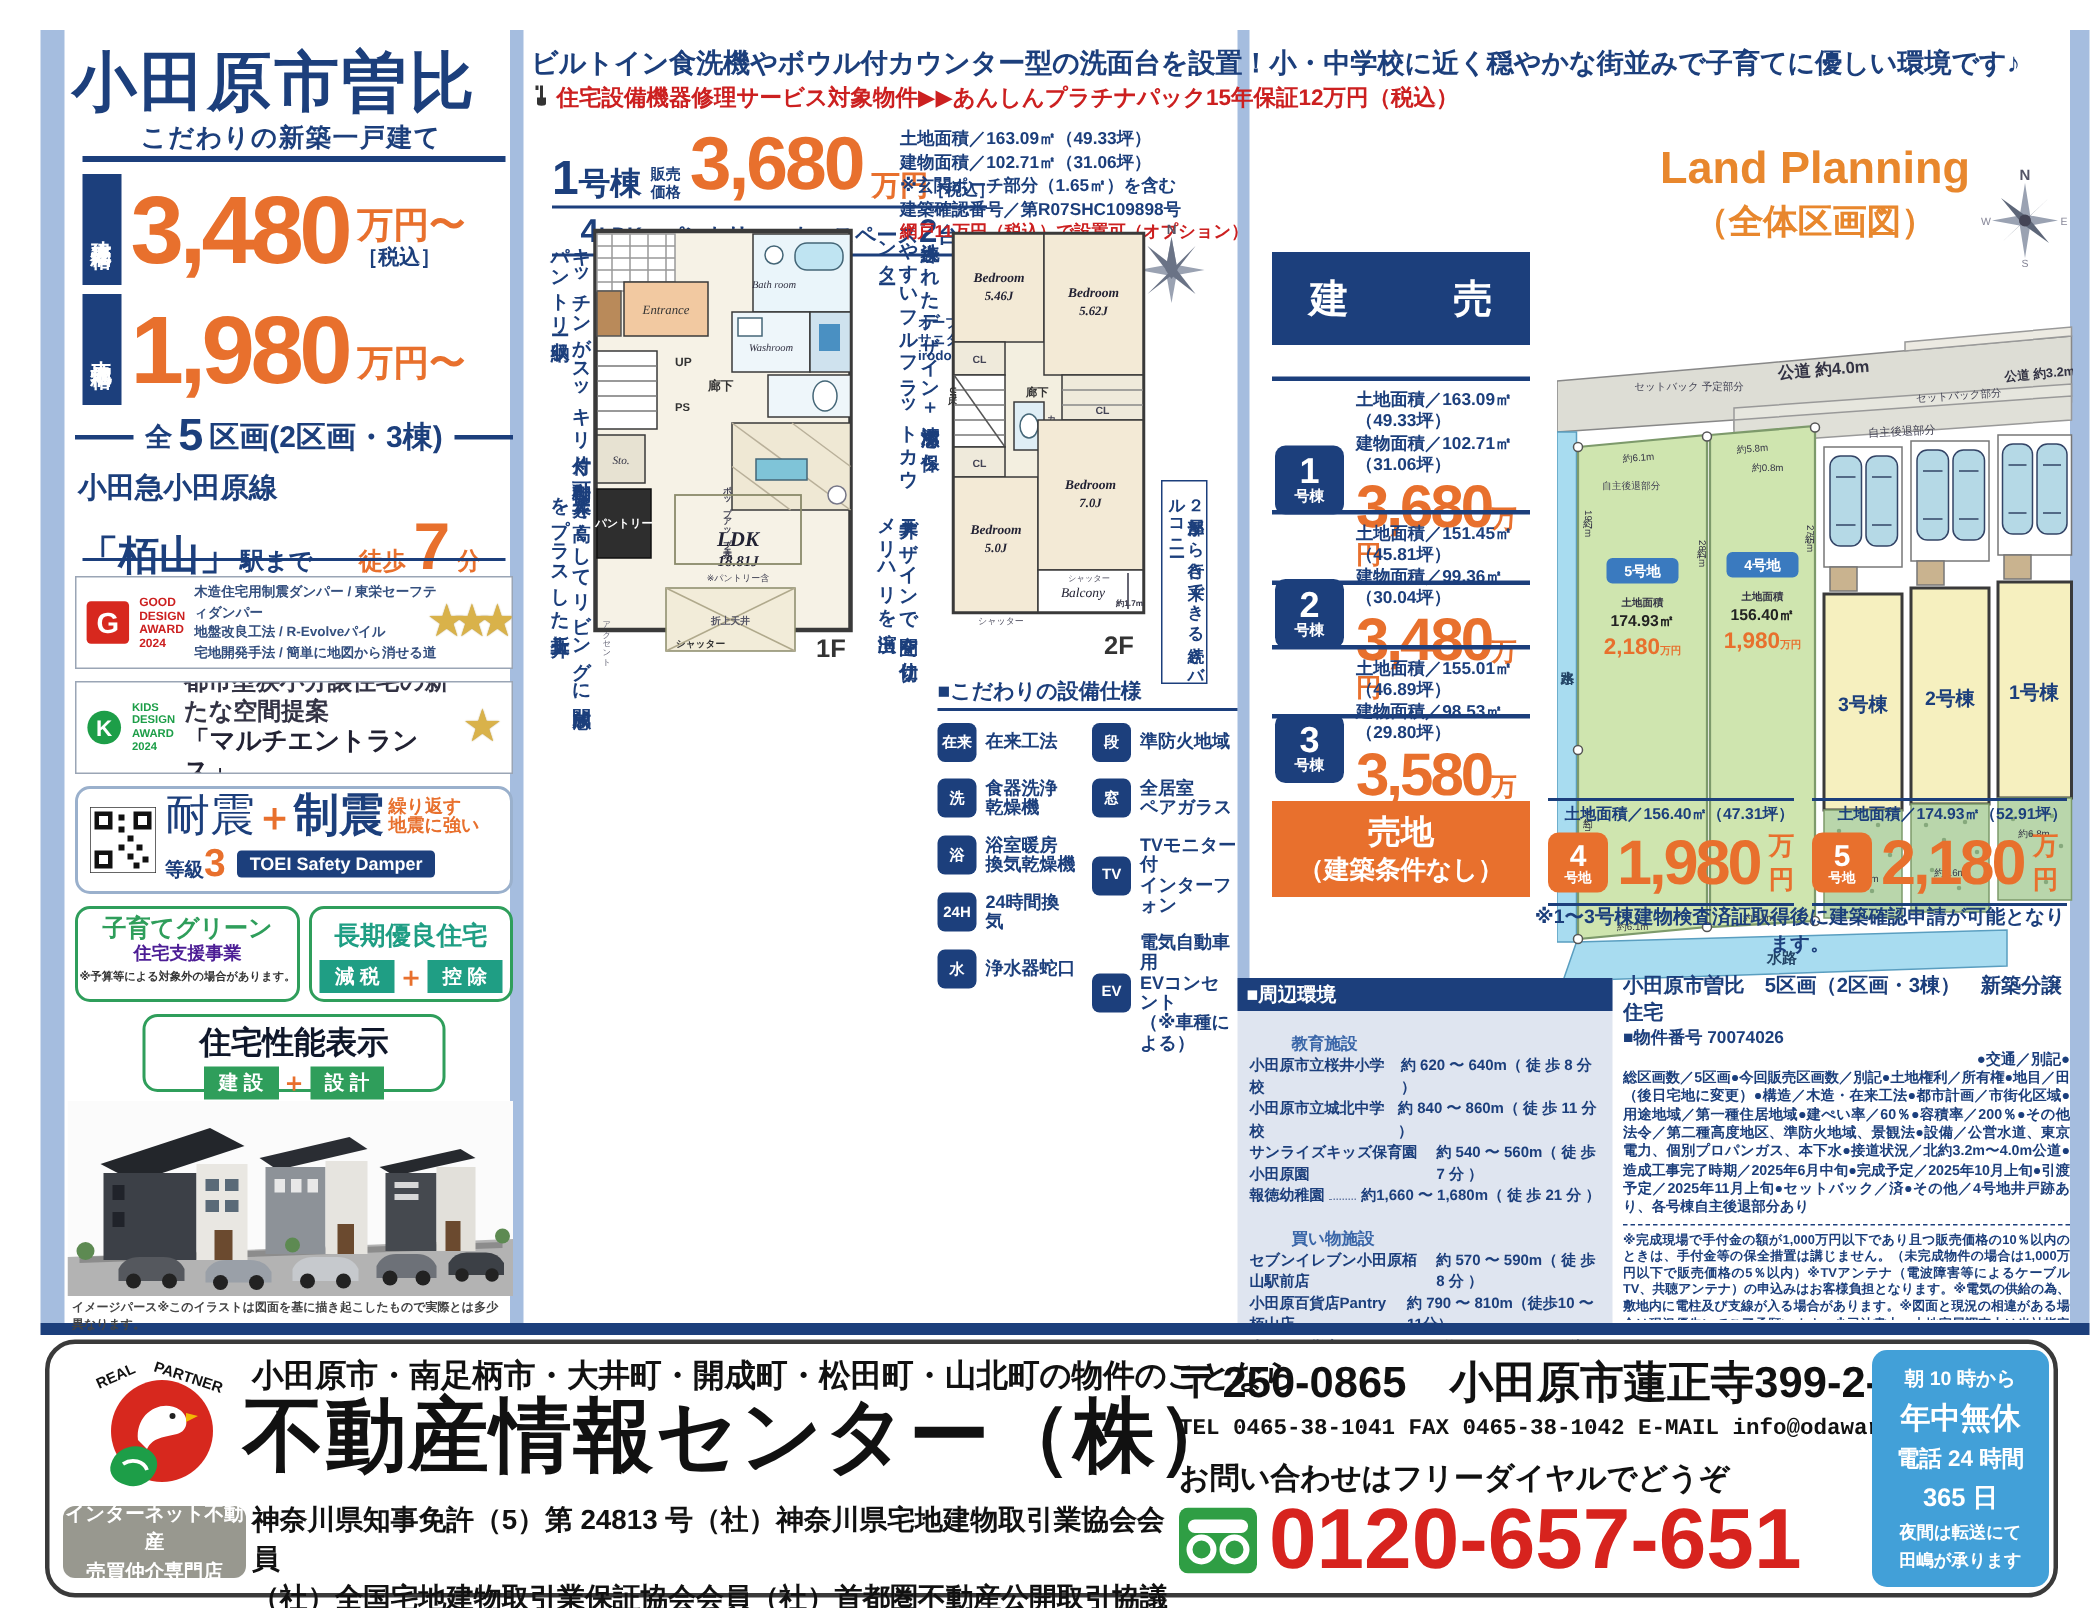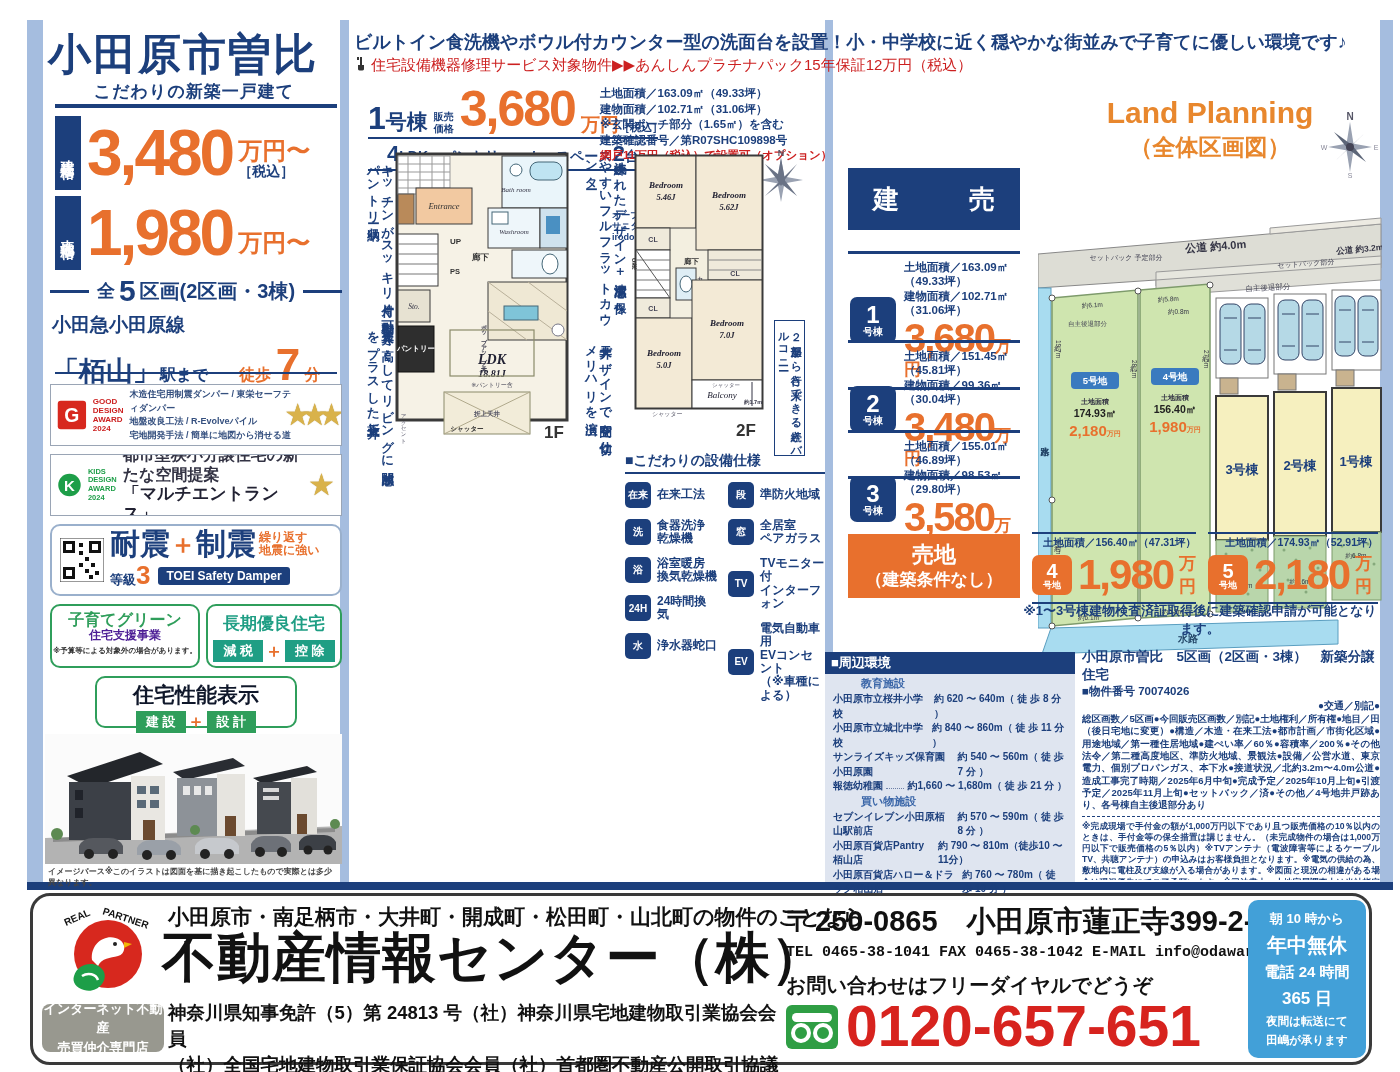--- a/index.html
+++ b/index.html
@@ -23,21 +23,21 @@
   .lots-line{display:flex;align-items:center;gap:8px;font-weight:800;color:#1c3f7c;}
   .lots-line .ln{flex:1;height:3px;background:#1c3f7c;}
   .award-box{border:1px solid #9aa5b5;background:#fff;display:flex;align-items:center;gap:6px;padding:4px 6px;box-sizing:border-box;overflow:hidden;}
   .star{color:#d9b24a;font-size:30px;line-height:1;text-shadow:0 0 1px #a8862f;}
   .round-box{border:2px solid #9ab0cc;border-radius:10px;background:#fff;box-sizing:border-box;}
   .green-box{border:2px solid #2f9e5b;border-radius:10px;background:#fff;box-sizing:border-box;text-align:center;}
   .teal-tag{background:#1f9e84;color:#fff;font-size:13px;font-weight:800;padding:2px 10px;}
   .green-tag{background:#2f9e5b;color:#fff;font-size:13px;font-weight:800;padding:2px 10px;}
   
   .hd1{font-size:18px;font-weight:800;color:#1c3f7c;letter-spacing:0px;white-space:nowrap;}
-  .hd2{font-size:15px;font-weight:400;color:#cc2020;white-space:nowrap;display:flex;align-items:flex-start;gap:4px;}
+  .hd2{font-size:15px;font-weight:700;color:#cc2020;white-space:nowrap;display:flex;align-items:flex-start;gap:4px;}
   .u1-rule{background:#1c3f7c;height:2px;}
   .vann{writing-mode:vertical-rl;text-orientation:upright;font-size:12.5px;font-weight:800;color:#1c3f7c;letter-spacing:1px;line-height:1.15;}
   .eq-item{display:flex;align-items:center;gap:6px;}
   .eq-icon{width:26px;height:26px;background:#1c3f7c;border-radius:5px;color:#fff;display:flex;align-items:center;justify-content:center;
            font-size:10px;font-weight:800;flex:0 0 26px;}
   .eq-label{font-size:12px;font-weight:700;color:#1c3f7c;line-height:1.12;white-space:pre-line;}
   
   .taturi-head{background:#1c3f7c;color:#fff;display:flex;align-items:center;justify-content:center;
                font-size:26px;font-weight:800;letter-spacing:22px;padding-left:22px;box-sizing:border-box;}
   .t-row{border-top:3px solid #1c3f7c;border-bottom:3px solid #1c3f7c;box-sizing:border-box;display:flex;align-items:center;gap:8px;padding:6px 2px;}
@@ -54,21 +54,21 @@
   .u-badge{width:40px;height:40px;background:#e8702d;border-radius:7px;color:#fff;display:flex;flex-direction:column;align-items:center;justify-content:center;line-height:1;flex:0 0 40px;}
   .u-badge .n{font-size:20px;font-weight:bold;}
   .u-badge .s{font-size:9px;font-weight:bold;}
   .u-row{display:flex;align-items:center;gap:6px;}
   .u-price{font-size:42px;font-weight:800;color:#e8702d;letter-spacing:-2px;line-height:1;}
   .u-land{font-size:10.5px;font-weight:800;color:#1c3f7c;}
   .u-rule{background:#1c3f7c;height:2px;}
   
   .env{background:#dfe5f0;box-sizing:border-box;}
   .env-head{background:#1c3f7c;color:#fff;font-size:13px;font-weight:800;padding:2px 6px;}
-  .env-sec{font-size:11px;font-weight:800;color:#3a66a8;margin:0 0 1px;padding-left:28px;}
+  .env-sec{font-size:11px;font-weight:800;color:#3a66a8;margin:12px 0 1px;padding-left:28px;}
   .env-row{display:flex;align-items:baseline;font-size:10px;font-weight:bold;color:#1c3f7c;line-height:1.45;}
   .env-row .dots{flex:1;border-bottom:1.5px dotted #6d7fa6;margin:0 3px 3px;}
   
   .prop-title{font-size:13.5px;font-weight:800;color:#1c3f7c;}
   .prop-num{font-size:11.5px;font-weight:800;color:#1c3f7c;}
   .prop-traffic{font-size:10px;font-weight:bold;text-align:right;color:#1c3f7c;}
   .prop-body{font-size:9.5px;font-weight:bold;color:#1c3f7c;line-height:1.3;text-align:justify;}
   .prop-fine{font-size:8.6px;font-weight:bold;color:#1c3f7c;line-height:1.3;text-align:justify;border-top:1px dashed #1c3f7c;padding-top:4px;margin-top:4px;}
   
   .footer-box{border:3px solid #3a3a3a;border-radius:20px;background:#fff;box-sizing:border-box;}
@@ -177,21 +177,21 @@
         <rect x="19" y="13" width="4" height="4" fill="#111"></rect>
       <rect x="25" y="19" width="4" height="4" fill="#111"></rect>
         <rect x="19" y="25" width="4" height="4" fill="#111"></rect>
       <rect x="31" y="25" width="4" height="4" fill="#111"></rect>
         <rect x="25" y="31" width="4" height="4" fill="#111"></rect>
       <rect x="35" y="33" width="4" height="4" fill="#111"></rect>
         <rect x="29" y="37" width="4" height="4" fill="#111"></rect>
     </svg>
     <div>
       <div style="display:flex;align-items:center;line-height:1">
-        <span class="navy" style="font-size:30px;font-weight:700">耐震</span>
+        <span class="navy" style="font-size:30px;font-weight:400">耐震</span>
         <span class="orange" style="font-size:26px;font-weight:800">＋</span>
         <span class="navy" style="font-size:30px;font-weight:800">制震</span>
         <span class="orange pre" style="font-size:12px;font-weight:800;line-height:1.1;margin-left:3px">繰り返す
 地震に強い</span>
       </div>
       <div style="display:flex;align-items:center;gap:8px;margin-top:1px">
         <span><span class="navy" style="font-size:13px;font-weight:800">等級</span><span class="orange" style="font-size:26px;font-weight:800">3</span></span>
         <span style="background:#1c3f7c;color:#fff;font-size:12px;font-weight:800;padding:2px 8px;border-radius:3px">TOEI Safety Damper</span>
       </div>
     </div>

